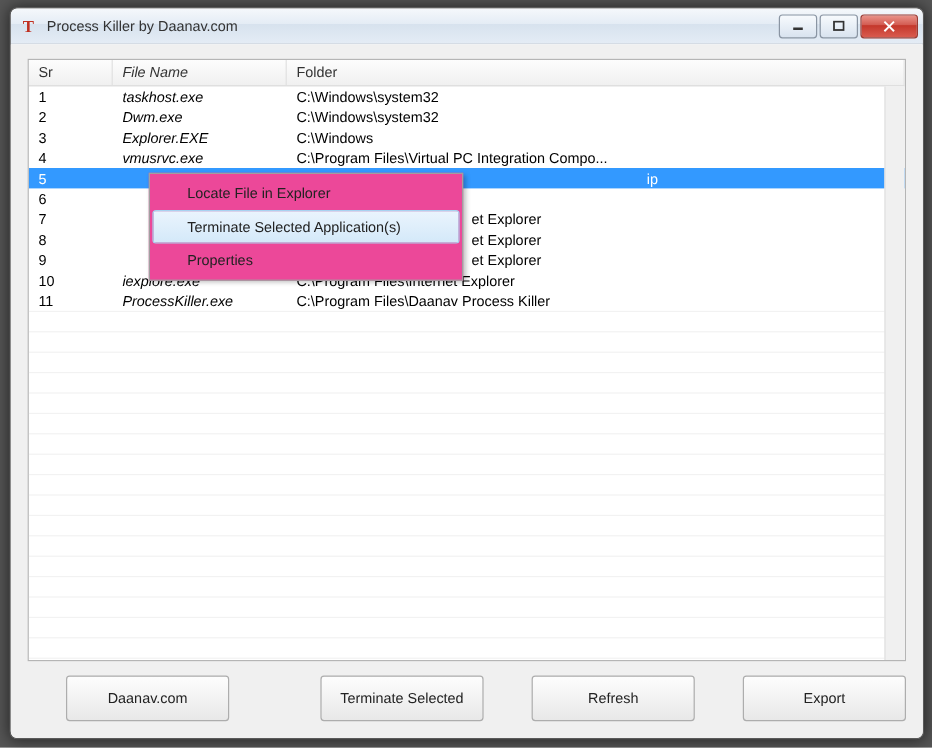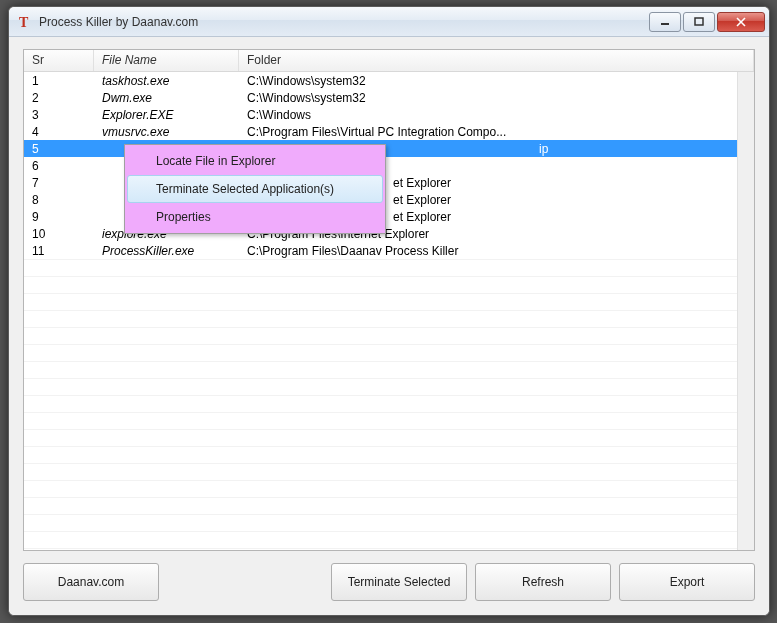--- a/index.html
+++ b/index.html
@@ -117,24 +117,25 @@
   height: 38px;
   border: 1px solid #adadad;
   border-radius: 3px;
   background: linear-gradient(to bottom, #fdfdfd, #e8e8e8);
   font-size: 12px;
   color: #222;
   display: flex;
   align-items: center;
   justify-content: center;
   cursor: default;
+  margin-left: 32px;
 }
 .context-menu {
   position: absolute;
-  background: #f0abfc;
+  background: #ec4899;
   border: 1px solid #a0a0a0;
   box-shadow: 2px 2px 4px rgba(0,0,0,0.25);
   padding: 2px;
 }
 .context-menu .item {
   padding: 6px 14px 6px 28px;
   font-size: 12px;
   color: #222;
   white-space: nowrap;
   border: 1px solid transparent;

